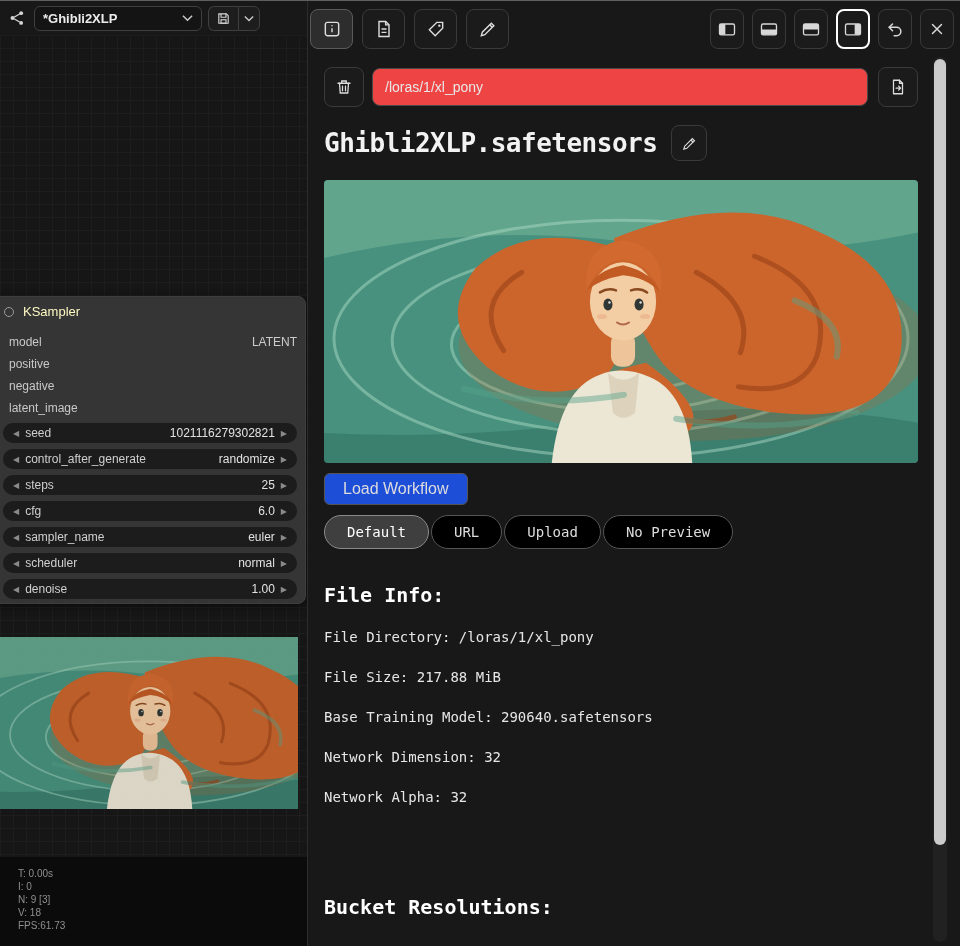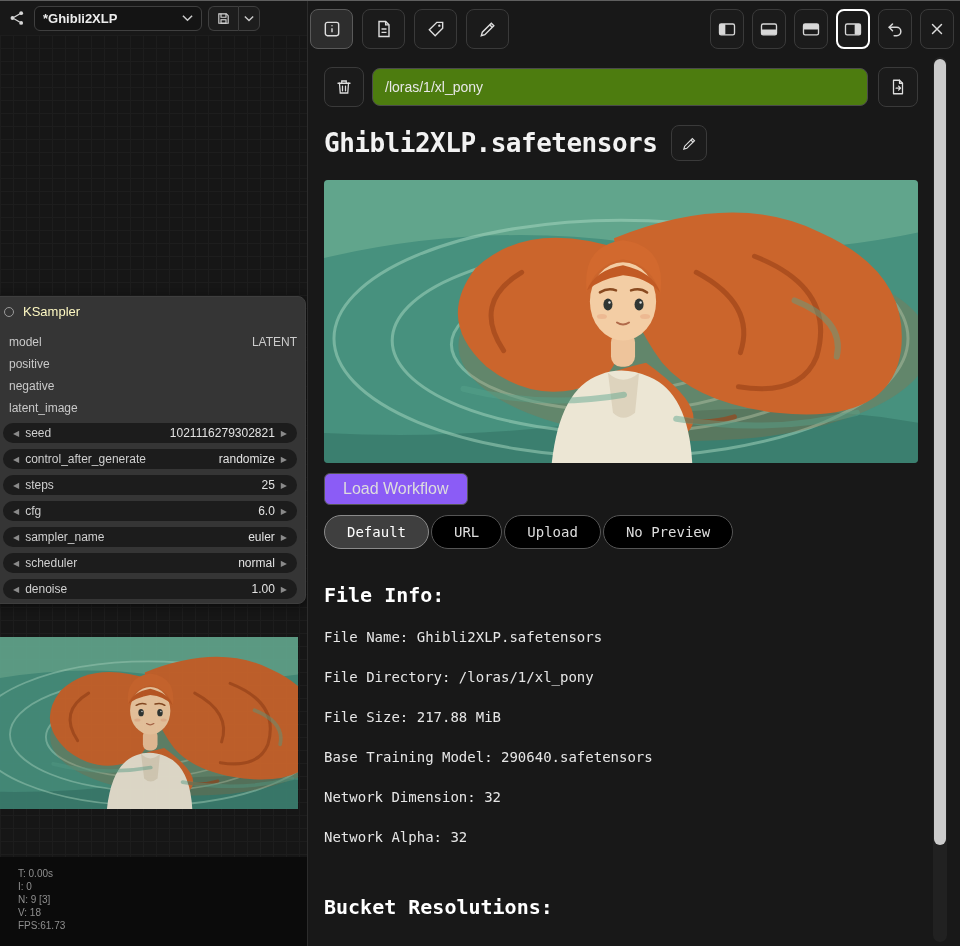--- a/index.html
+++ b/index.html
@@ -42,31 +42,31 @@
   .panel-toolbar { position:absolute; top:8px; left:2px; right:6px; height:40px; display:flex; align-items:center; }
   .tabs { display:flex; gap:9px; }
   .tab { width:43px; height:40px; background:#1b1b1b; border:1px solid #3a3a3a; border-radius:8px; display:flex; align-items:center; justify-content:center; cursor:pointer; }
   .tab.active { background:#2d2d2d; border-color:#5a5a5a; }
   .win-ctls { margin-left:auto; display:flex; gap:8px; align-items:center; }
   .ctl { width:34px; height:40px; background:#1b1b1b; border:1px solid #3a3a3a; border-radius:8px; display:flex; align-items:center; justify-content:center; cursor:pointer; }
   .ctl.selected { border:2px solid #ffffff; }
 
   .path-row { position:absolute; top:66px; left:16px; width:594px; height:40px; display:flex; align-items:center; gap:8px; }
   .sq-btn { width:40px; height:40px; background:#1b1b1b; border:1px solid #3a3a3a; border-radius:8px; display:flex; align-items:center; justify-content:center; cursor:pointer; flex:0 0 auto; }
-  .path-input { flex:1; height:38px; background:#4d7c0f; border:1px solid #4a4a4a; border-radius:8px; color:#e8e8e8; font-size:14px; font-family:"Liberation Sans", sans-serif; padding:0 12px; outline:none; }
+  .path-input { flex:1; height:38px; background:#ef4444; border:1px solid #4a4a4a; border-radius:8px; color:#e8e8e8; font-size:14px; font-family:"Liberation Sans", sans-serif; padding:0 12px; outline:none; }
   .path-row .sq-btn:last-child { margin-left:2px; }
 
   .title-row { position:absolute; top:122px; left:16px; height:40px; display:flex; align-items:center; gap:14px; }
   .model-title { font-family:"DejaVu Sans Mono", monospace; font-weight:bold; font-size:26px; color:#f2f2f2; letter-spacing:-0.5px; }
   .edit-btn { width:36px; height:36px; background:#1b1b1b; border:1px solid #3a3a3a; border-radius:8px; display:flex; align-items:center; justify-content:center; cursor:pointer; }
 
   .model-image { position:absolute; top:179px; left:16px; width:594px; height:283px; border-radius:4px; overflow:hidden; }
   .model-image svg { width:100%; height:100%; display:block; }
 
-  .load-btn { position:absolute; top:472px; left:16px; height:32px; padding:0 18px; background:#8b5cf6; border:1px solid #555; border-radius:6px; color:#dddddd; font-size:16px; font-family:"Liberation Sans", sans-serif; cursor:pointer; }
+  .load-btn { position:absolute; top:472px; left:16px; height:32px; padding:0 18px; background:#1d4ed8; border:1px solid #555; border-radius:6px; color:#dddddd; font-size:16px; font-family:"Liberation Sans", sans-serif; cursor:pointer; }
 
   .source-row { position:absolute; top:514px; left:16px; display:flex; gap:2px; }
   .pill { height:34px; padding:0 22px; border-radius:17px; background:#000000; border:1px solid #555; color:#dddddd; font-family:"DejaVu Sans Mono", monospace; font-size:14px; display:flex; align-items:center; cursor:pointer; }
   .pill.active { background:#3f3f3f; border-color:#8a8a8a; color:#ffffff; }
 
   .sec-heading { position:absolute; left:16px; font-family:"DejaVu Sans Mono", monospace; font-weight:bold; font-size:20px; color:#ffffff; }
   .h-fileinfo { top:582px; }
   .h-bucket { top:894px; }
   .info-rows { position:absolute; top:628px; left:16px; display:flex; flex-direction:column; gap:24px; font-family:"DejaVu Sans Mono", monospace; font-size:14px; color:#e6e6e6; }
 
@@ -379,21 +379,20 @@
     <div class="source-row">
       <button class="pill active">Default</button>
       <button class="pill">URL</button>
       <button class="pill">Upload</button>
       <button class="pill">No Preview</button>
     </div>
 
     <h2 class="sec-heading h-fileinfo">File Info:</h2>
 
     <div class="info-rows">
-      <div>File Name: Ghibli2XLP.safetensors</div>
       <div>File Directory: /loras/1/xl_pony</div>
       <div>File Size: 217.88 MiB</div>
       <div>Base Training Model: 290640.safetensors</div>
       <div>Network Dimension: 32</div>
       <div>Network Alpha: 32</div>
     </div>
 
     <h2 class="sec-heading h-bucket">Bucket Resolutions:</h2>
 
     <div class="scrollbar">

